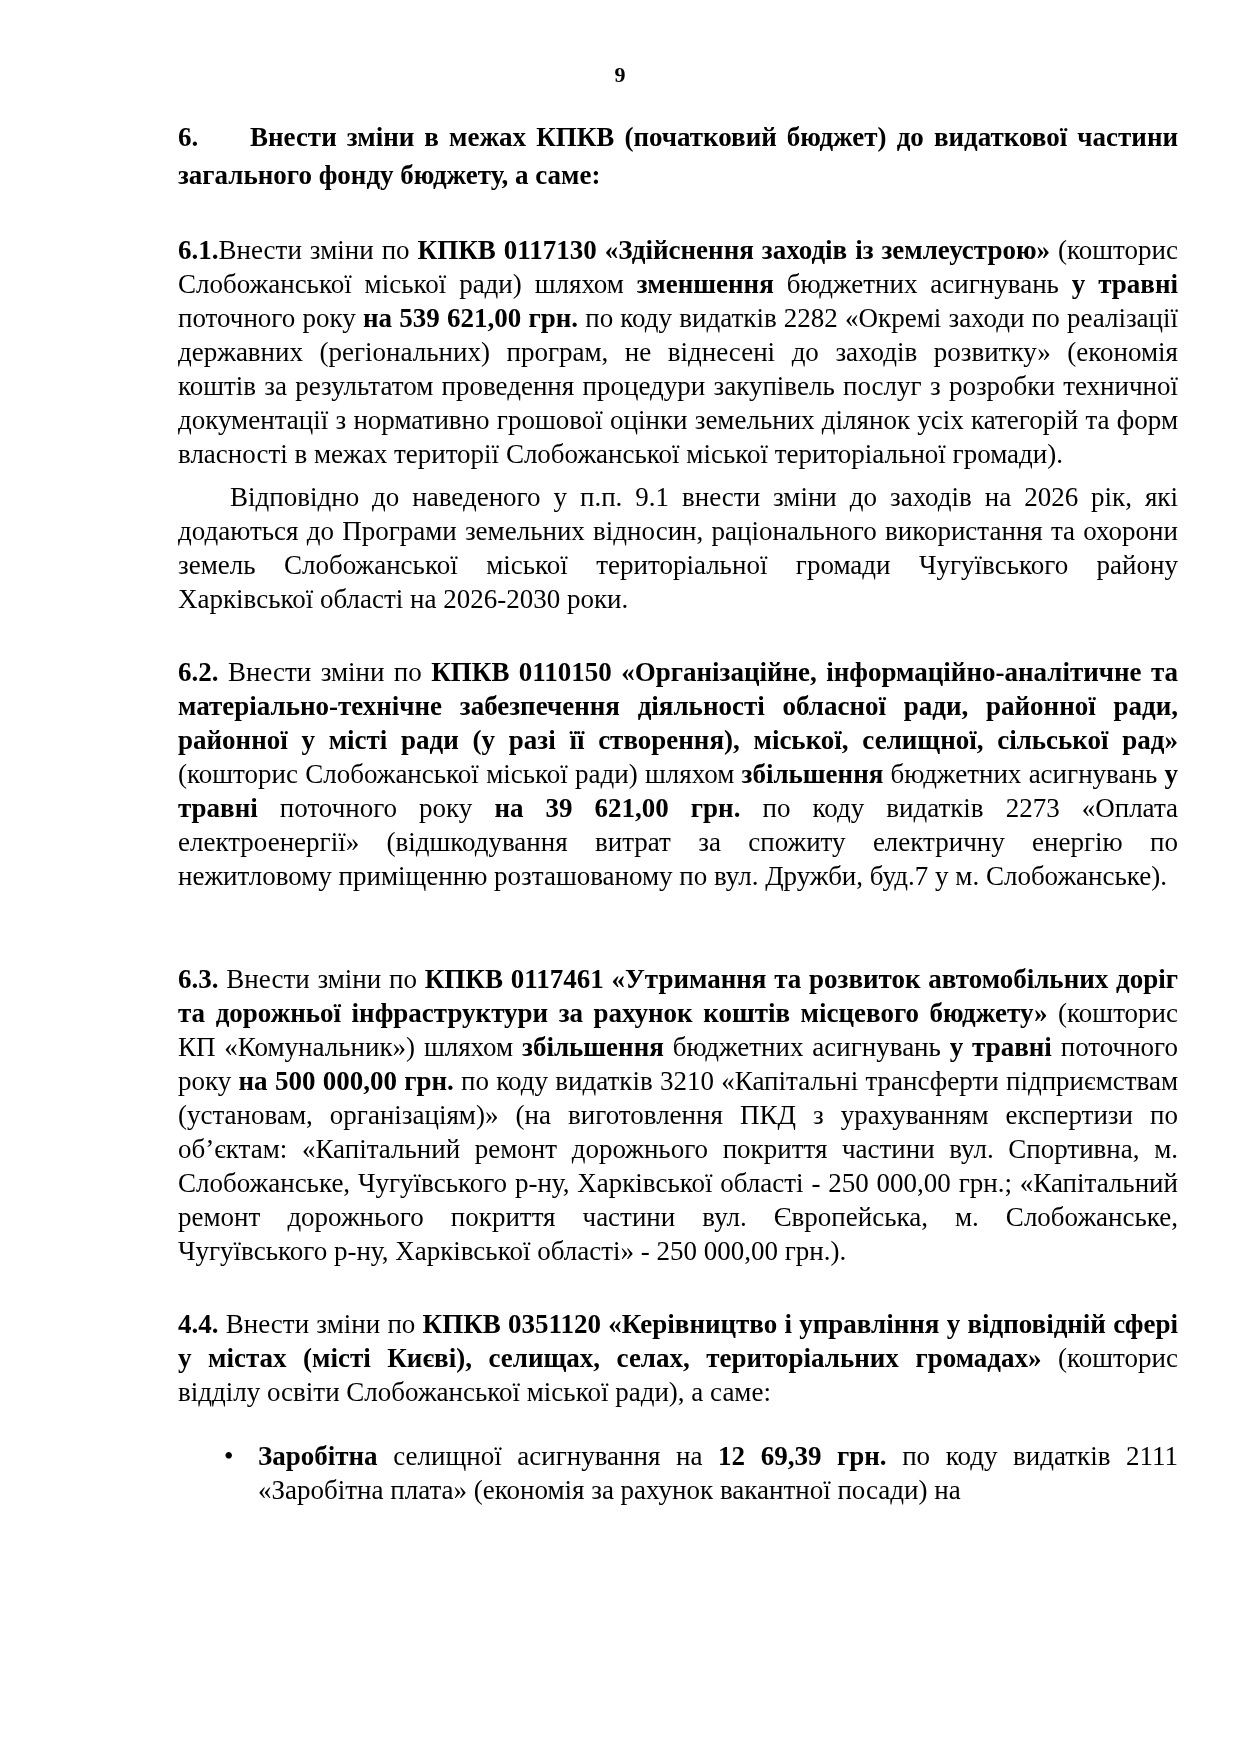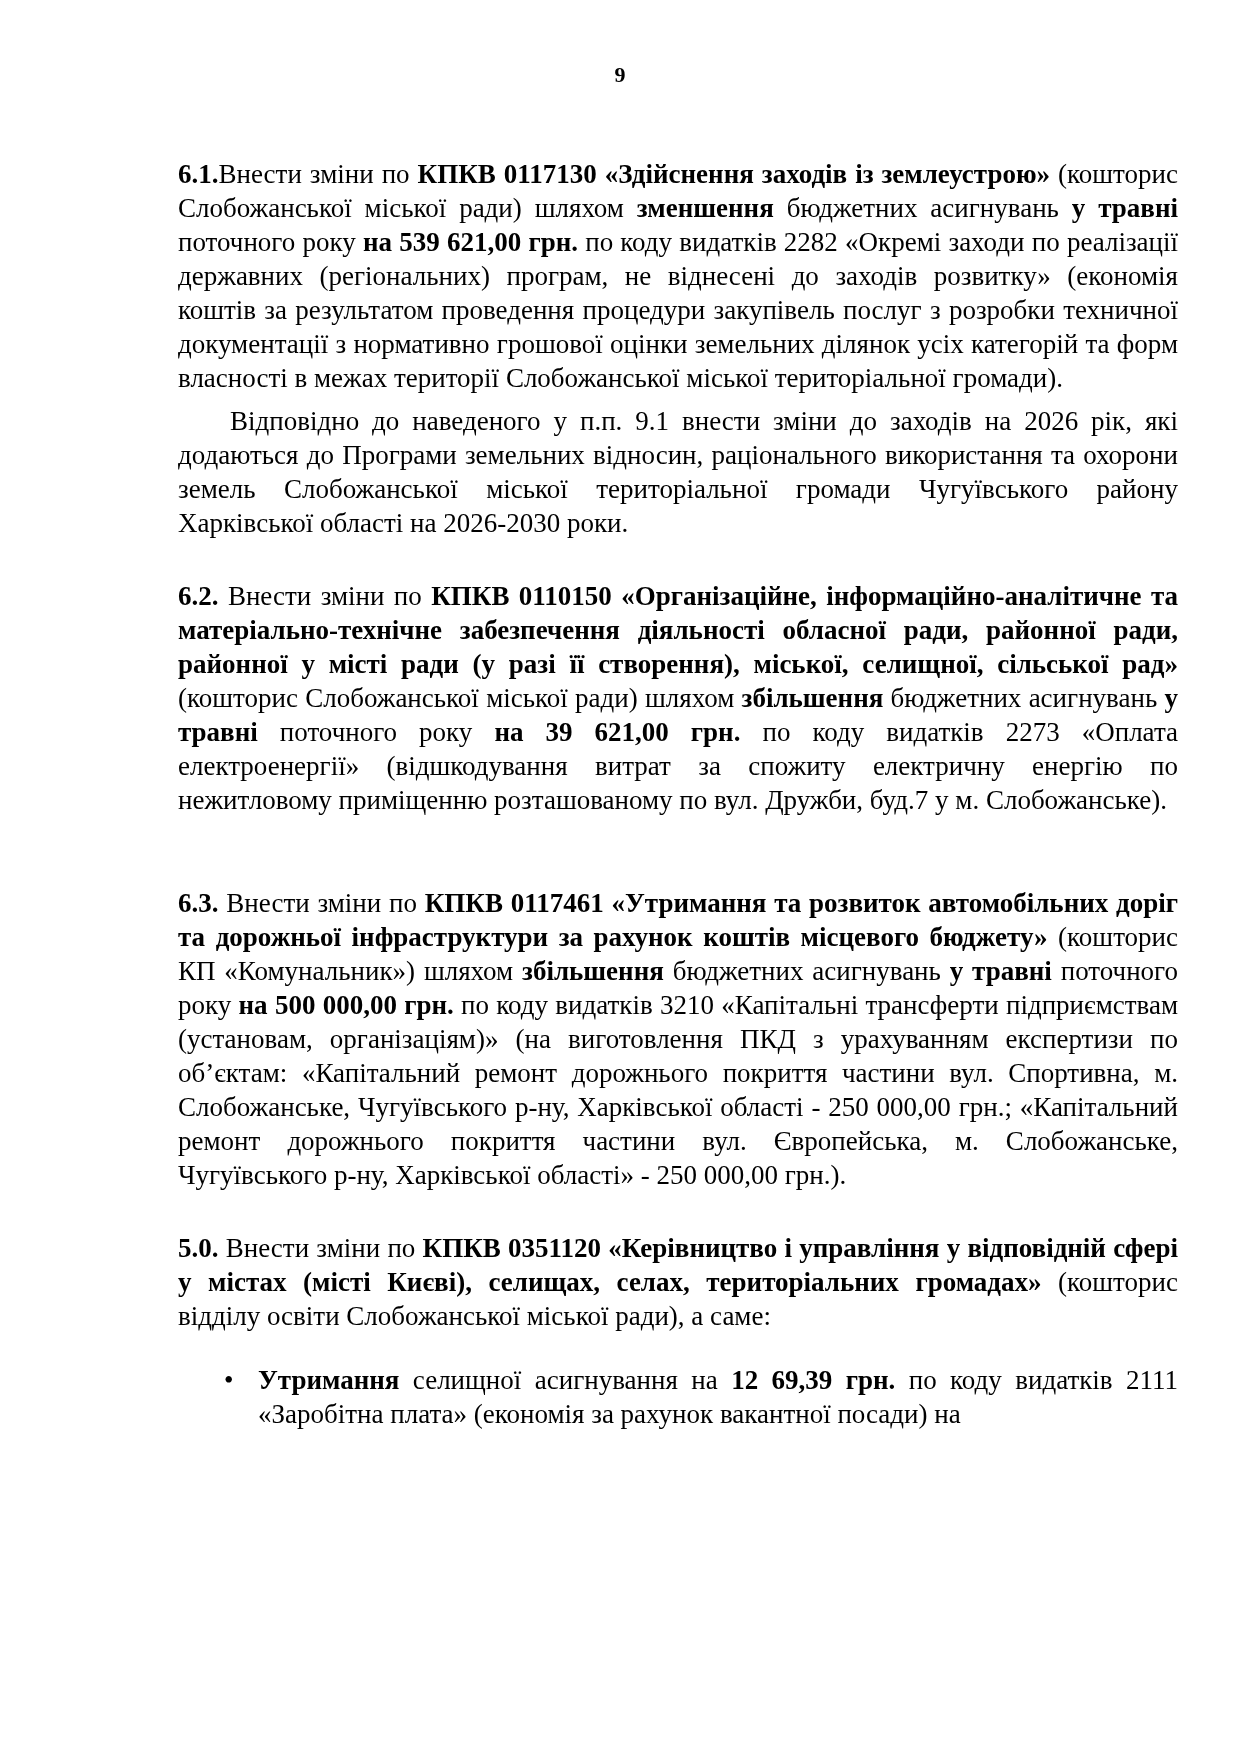--- a/index.html
+++ b/index.html
@@ -22,20 +22,23 @@
   .bullet .dot { position: absolute; left: 46px; top: 0; font-size: 27px; }
 </style>
 </head>
 <body>
 
 <div class="page">
   <div class="page-number">9</div>
 
   <div class="content">
 
+    <p class="heading">
+      <span class="num">6.</span><span>Внести зміни в межах КПКВ (початковий бюджет) до видаткової частини загального фонду бюджету, а саме:</span>
+    </p>
 
     <div class="gap-md"></div>
 
     <p class="para">
       <b>6.1.</b><span>Внести зміни по </span><b>КПКВ 0117130 «Здійснення  заходів із землеустрою»</b><span> (кошторис Слобожанської міської ради) шляхом </span><b>зменшення</b><span> бюджетних асигнувань </span><b>у травні</b><span> поточного року </span><b>на 539 621,00 грн.</b><span> по коду видатків 2282 «Окремі заходи по реалізації державних (регіональних) програм, не віднесені до заходів розвитку» (економія коштів за результатом проведення процедури закупівель послуг з розробки техничної документації з нормативно грошової оцінки земельних ділянок усіх категорій та форм власності в межах території Слобожанської міської територіальної громади).</span>
     </p>
     <p class="para indent">Відповідно до наведеного у п.п. 9.1 внести зміни до заходів на 2026 рік, які додаються до Програми земельних відносин, раціонального використання та охорони земель  Слобожанської  міської територіальної  громади Чугуївського району Харківської області на 2026-2030 роки.</p>
 
     <div class="gap-md"></div>
 
@@ -45,25 +48,25 @@
 
     <div class="gap-lg"></div>
 
     <p class="para">
       <b>6.3.</b><span> Внести зміни по </span><b>КПКВ 0117461 «Утримання та розвиток автомобільних доріг та дорожньої інфраструктури за рахунок коштів місцевого бюджету»</b><span> (кошторис КП «Комунальник») шляхом </span><b>збільшення</b><span> бюджетних асигнувань </span><b>у травні</b><span> поточного року </span><b>на 500 000,00 грн.</b><span> по коду видатків 3210 «Капітальні трансферти підприємствам (установам, організаціям)» (на виготовлення ПКД з урахуванням експертизи по об’єктам: «Капітальний ремонт дорожнього покриття частини вул. Спортивна, м. Слобожанське, Чугуївського р-ну, Харківської області - 250 000,00 грн.; «Капітальний ремонт дорожнього покриття частини вул. Європейська, м. Слобожанське, Чугуївського р-ну, Харківської області» - 250 000,00 грн.).</span>
     </p>
 
     <div class="gap-md"></div>
 
     <p class="para">
-      <b>5.0.</b><span> Внести зміни по </span><b>КПКВ 0351120 «Керівництво і управління у відповідній сфері у містах (місті Києві), селищах, селах, територіальних громадах»</b><span> (кошторис відділу освіти Слобожанської міської ради), а саме:</span>
+      <b>4.4.</b><span> Внести зміни по </span><b>КПКВ 0351120 «Керівництво і управління у відповідній сфері у містах (місті Києві), селищах, селах, територіальних громадах»</b><span> (кошторис відділу освіти Слобожанської міської ради), а саме:</span>
     </p>
 
     <div class="gap-md"></div>
 
     <ul class="bullet-list">
       <li class="bullet">
-        <span class="dot">•</span><b>Утримання</b><span> селищної асигнування  на </span><b>12 69,39 грн.</b><span> по коду видатків 2111 «Заробітна плата» (економія за рахунок вакантної посади) на</span>
+        <span class="dot">•</span><b>Заробітна</b><span> селищної асигнування  на </span><b>12 69,39 грн.</b><span> по коду видатків 2111 «Заробітна плата» (економія за рахунок вакантної посади) на</span>
       </li>
     </ul>
 
   </div>
 </div>
 
 </body></html>

